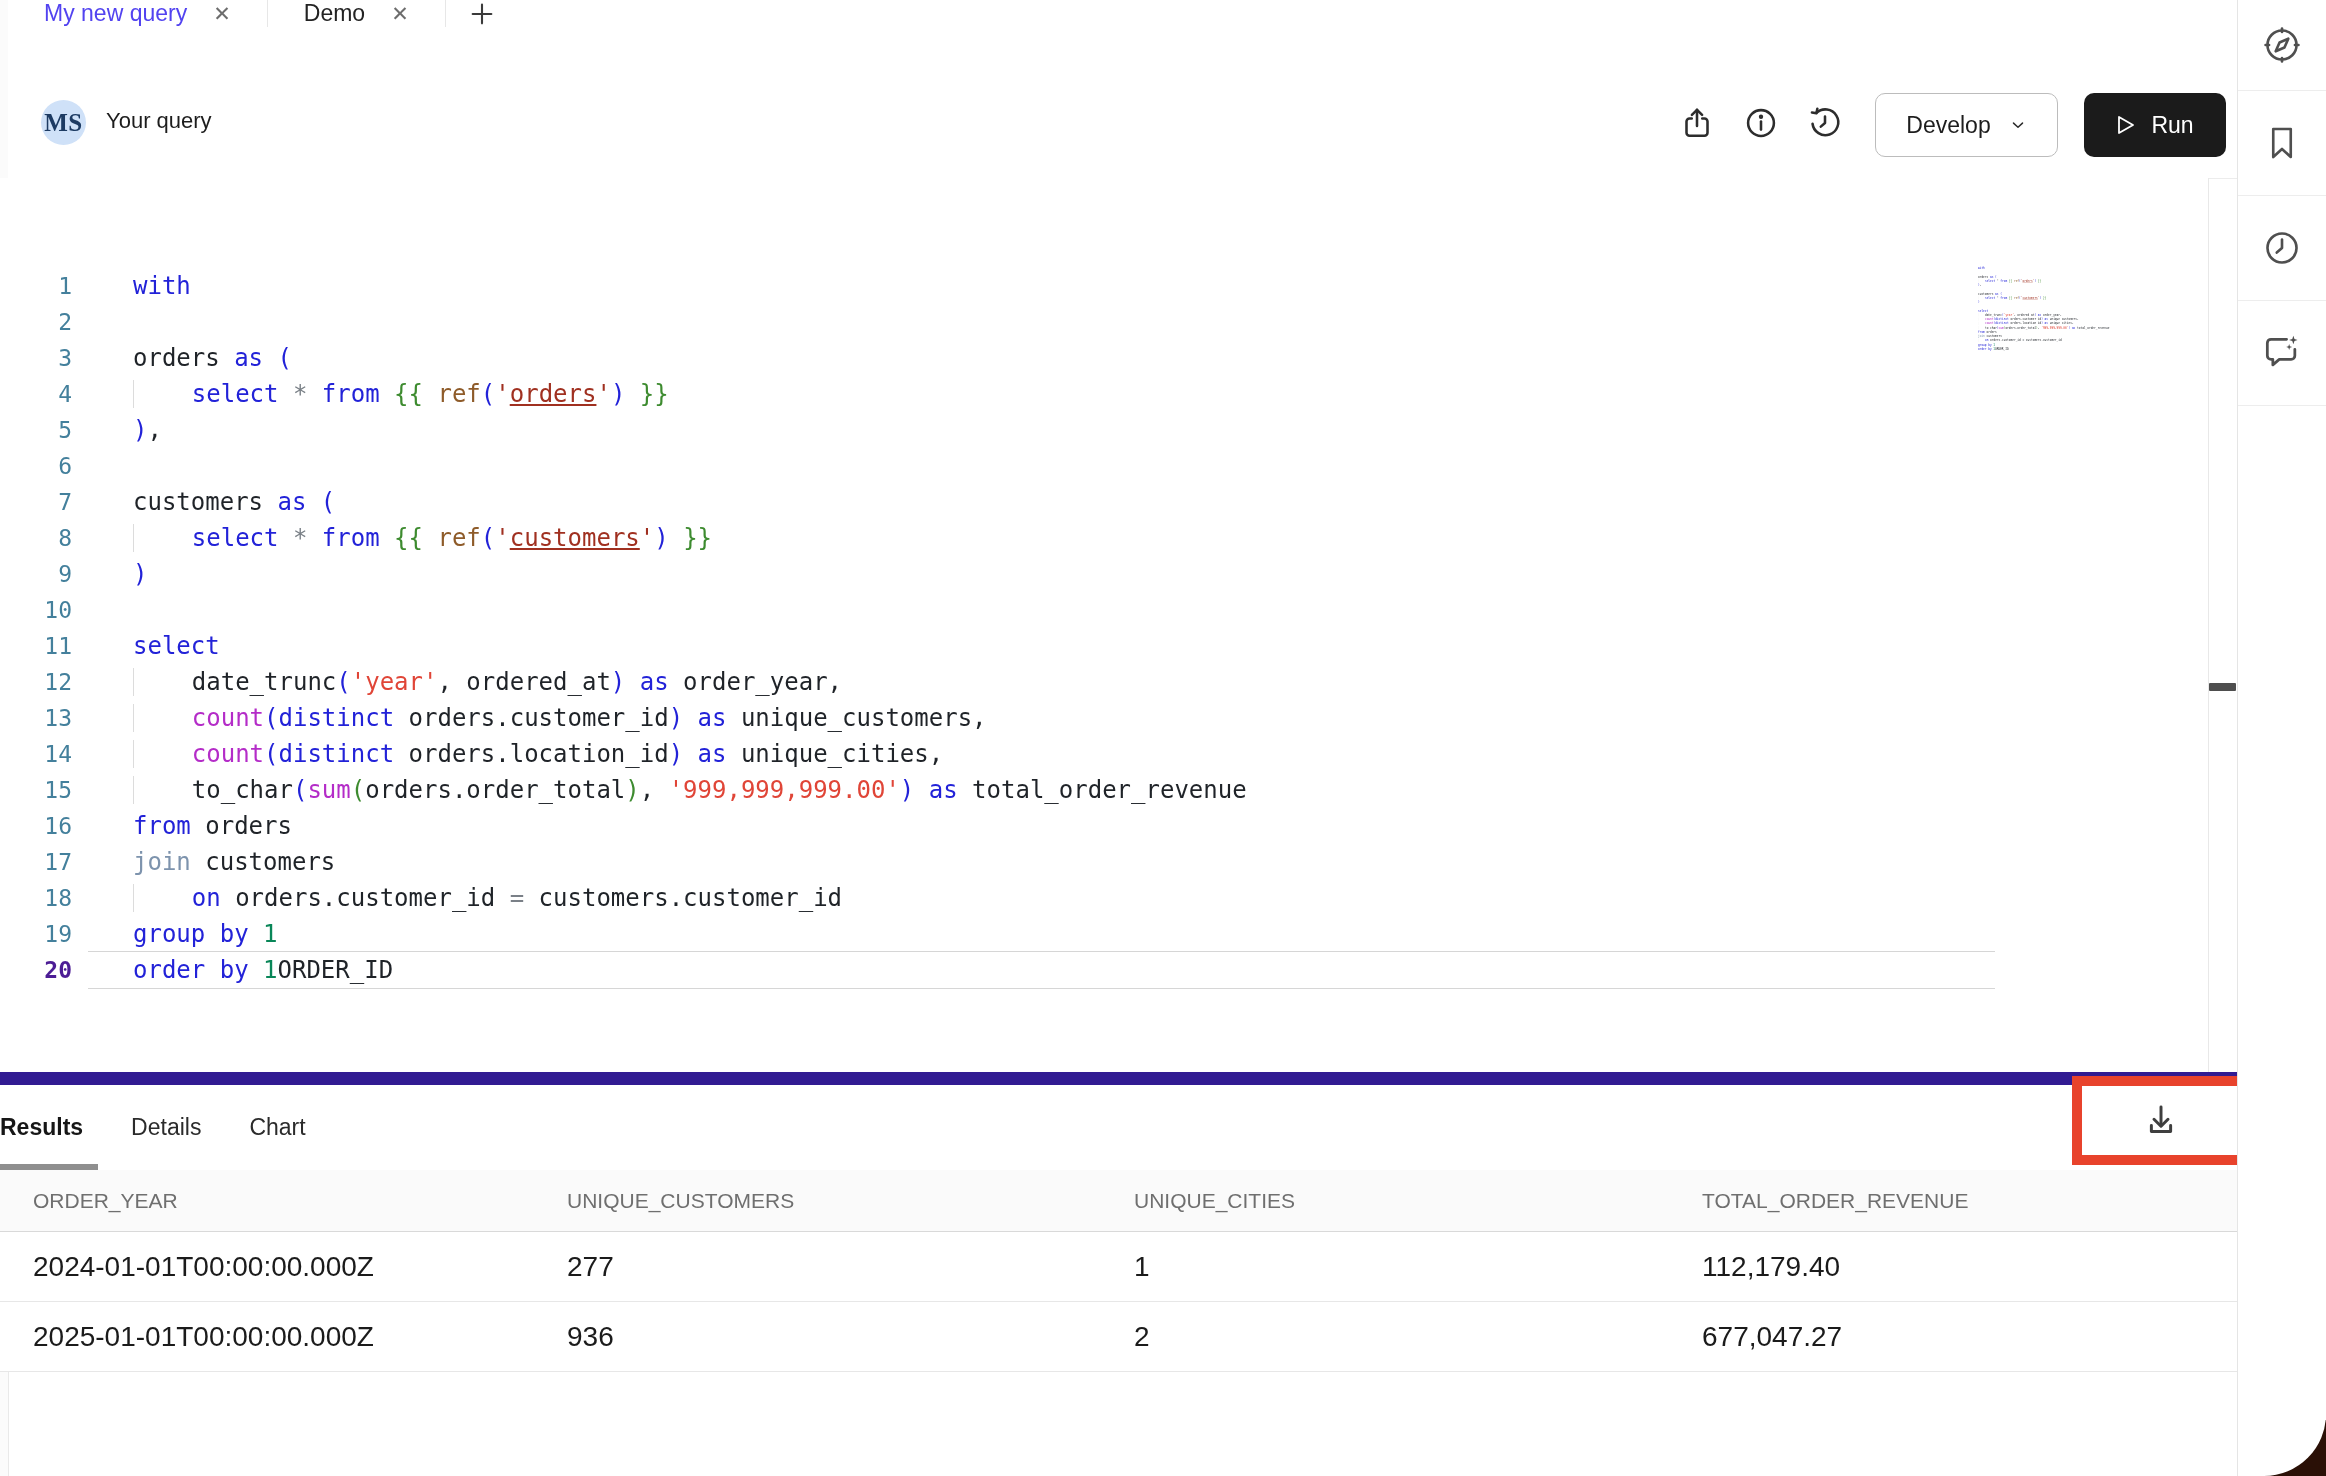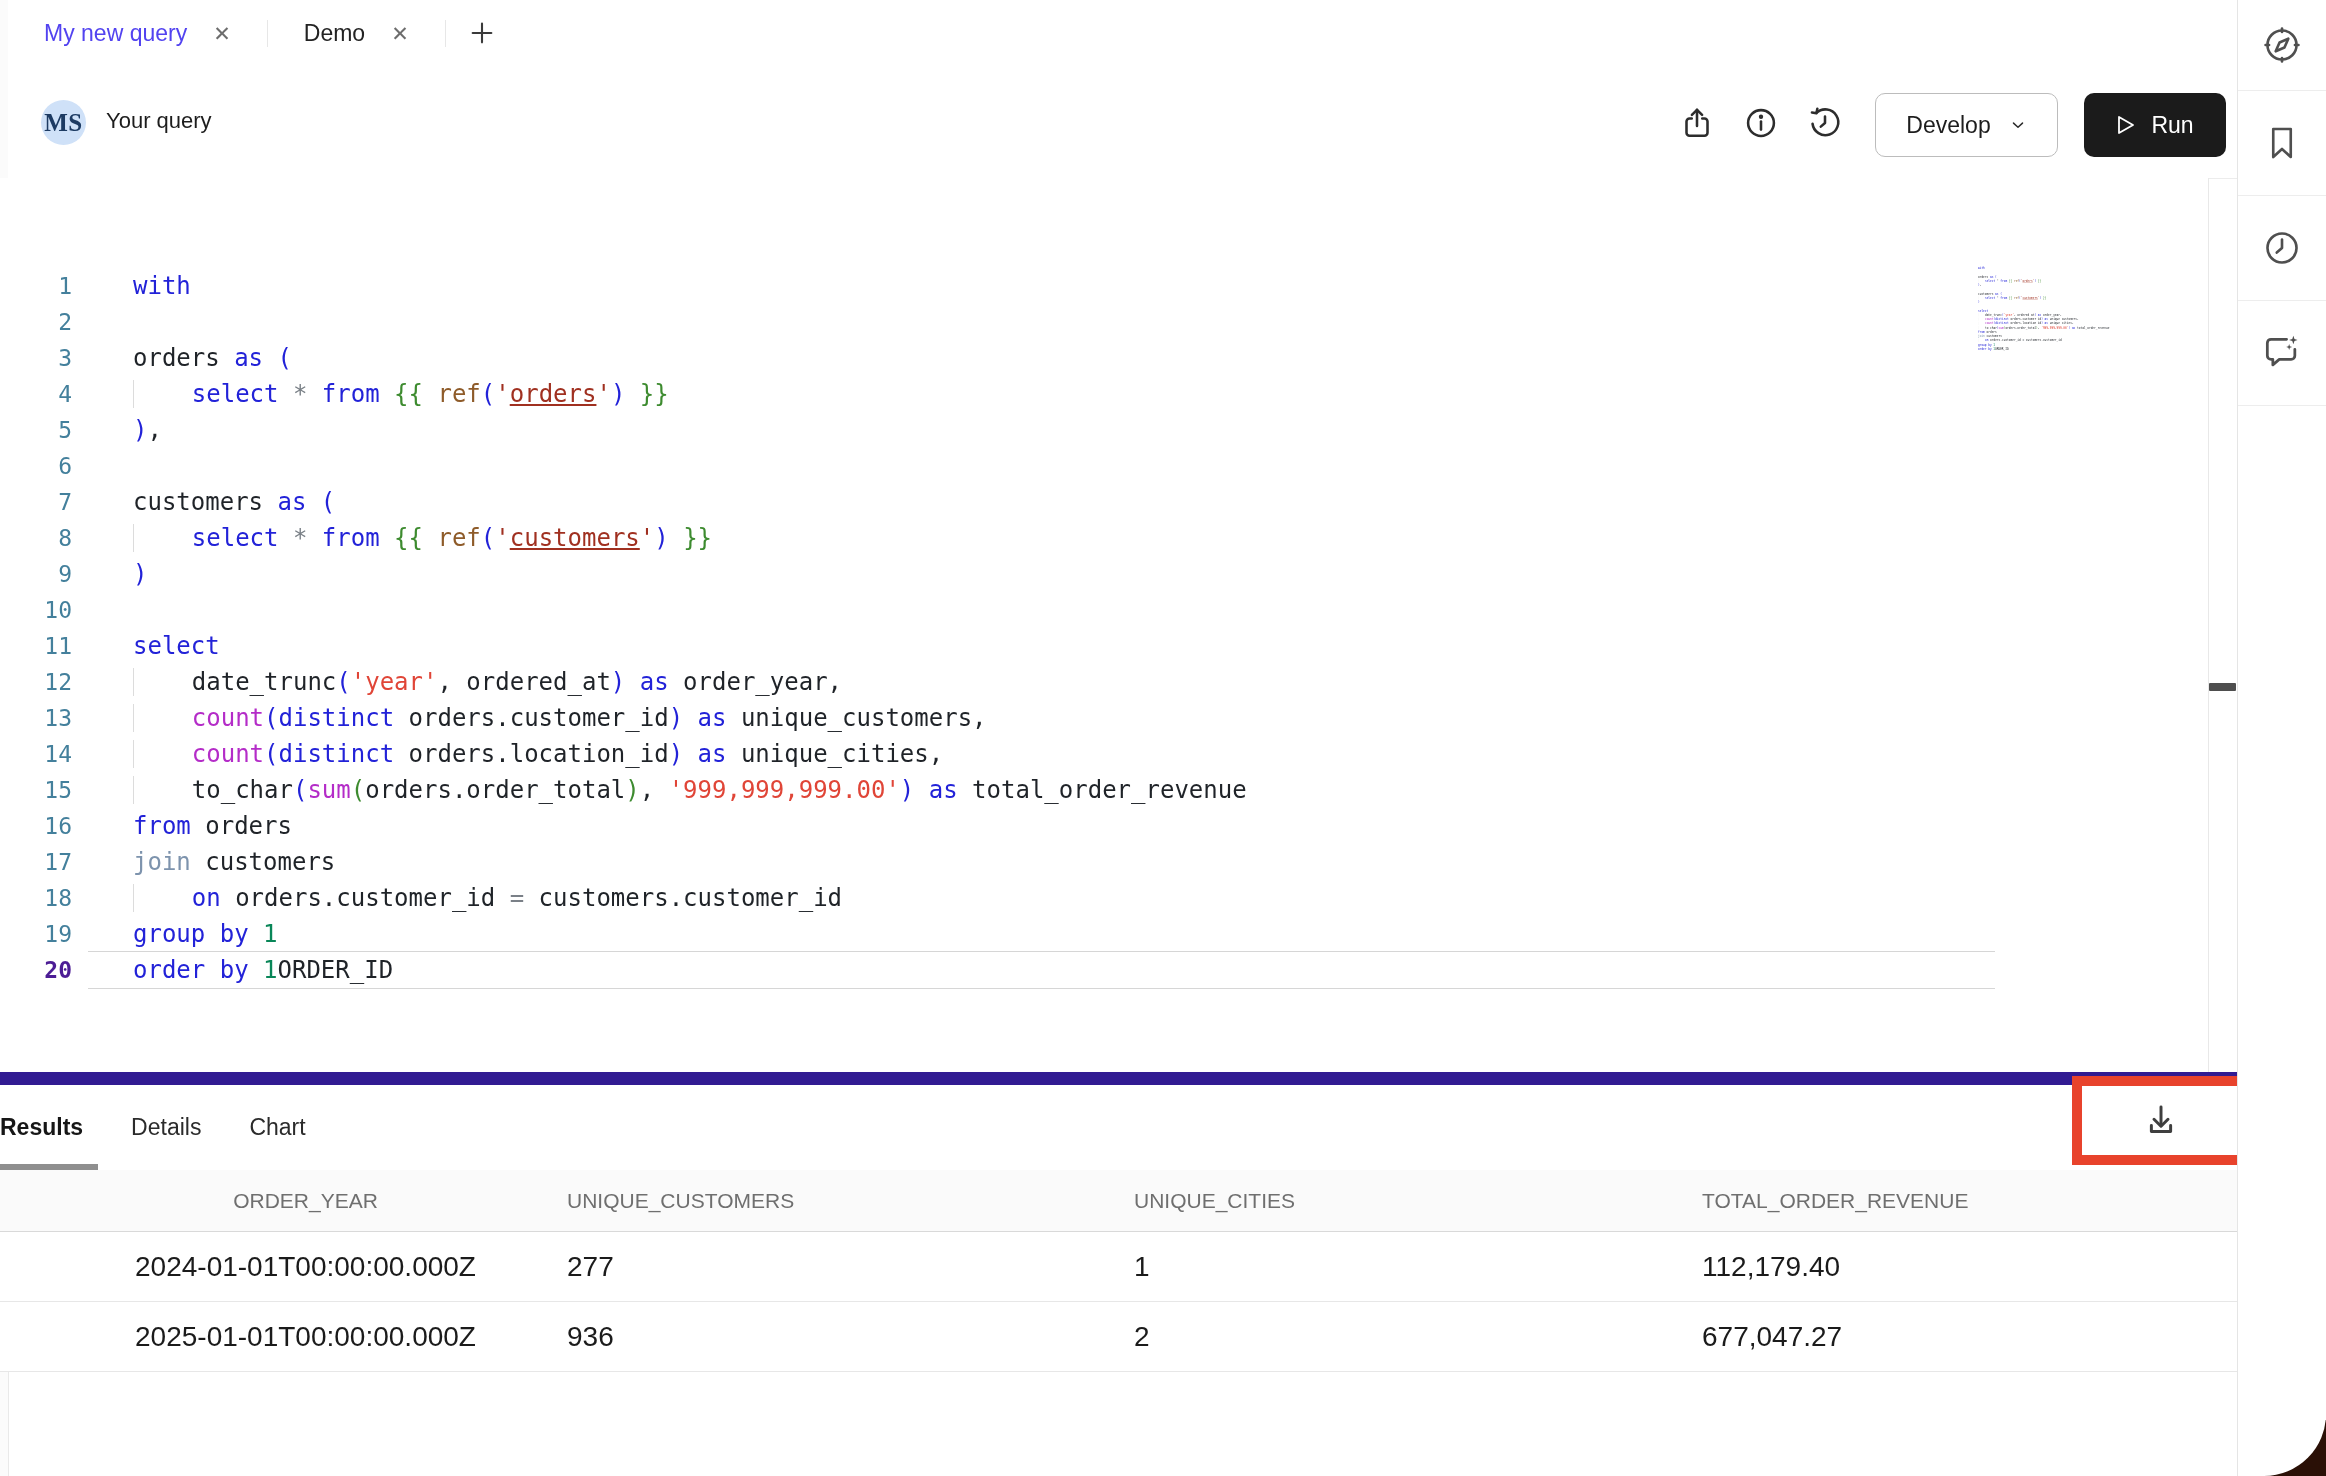--- a/index.html
+++ b/index.html
@@ -4,21 +4,21 @@
 <style>
   html,body{margin:0;padding:0;background:#ffffff;}
   .app{position:relative;width:2326px;height:1476px;background:#ffffff;overflow:hidden;
        font-family:"Liberation Sans",sans-serif;color:#1f1f1f;}
   .abs{position:absolute;}
 
   
   .left-strip{left:0;top:0;width:8px;height:1476px;background:#fbfbfb;border-right:1px solid #e9e9e9;}
 
   
-  .tabbar{left:8px;top:0;width:2229px;height:66px;display:flex;align-items:center;border-bottom:4px solid #fca5a5;background:#fff;}
+  .tabbar{left:8px;top:0;width:2229px;height:66px;display:flex;align-items:flex-start;border-bottom:4px solid #fca5a5;background:#fff;}
   .tab{display:flex;align-items:center;gap:26px;padding:0 36px;border-right:1px solid #e7e7e7;font-size:23px;color:#232323;background:#fff;cursor:default;}
   .tab.active .tab-label{color:#5243f0;}
   .tab-close{font-size:21px;color:#6d6d6d;line-height:1;}
   .newtab{display:flex;align-items:center;justify-content:center;width:72px;}
 
   
   .header{left:8px;top:66px;width:2229px;height:112px;border-bottom:1px solid #ececec;background:#fff;}
   .avatar{left:41px;top:100px;width:45px;height:45px;border-radius:50%;background:#cfe1f8;color:#1d3b63;
           font-weight:bold;font-size:25px;display:flex;align-items:center;justify-content:center;letter-spacing:.5px;font-family:Liberation Serif, serif;}
   .page-title{left:106px;top:108px;font-size:22px;color:#1d1d1d;}
@@ -58,21 +58,21 @@
   .purple-bar{left:0;top:1072px;width:2237px;height:13px;}
   .rtabs{left:0;top:1085px;width:2237px;height:85px;display:flex;align-items:center;gap:48px;box-sizing:border-box;background:#fff;}
   .rtab{position:relative;height:100%;display:flex;align-items:center;font-size:23px;color:#2b2b2b;}
   .rtab.active{font-weight:bold;color:#161616;}
   .rtab.active::after{content:"";position:absolute;left:-15px;right:-15px;bottom:0;height:6px;background:#8f8f8f;}
   .thead{left:0;top:1170px;width:2237px;height:62px;background:#fafafa;border-bottom:1px solid #d9d9d9;
          display:grid;grid-template-columns:567px 567px 568px 1fr;align-items:center;box-sizing:border-box;}
   .thead .cell{font-size:21px;color:#6f6f6f;}
   .trow{width:2237px;height:70px;background:#fff;border-bottom:1px solid #e7e7e7;
         display:grid;grid-template-columns:567px 567px 568px 1fr;align-items:center;box-sizing:border-box;}
-  .cell:first-child{padding-left:44px;text-align:center;}
+  .cell:first-child{padding-left:33px;}
   .trow .cell{font-size:28px;color:#1b1b1b;}
   #table-rows{position:absolute;left:0;top:1232px;}
 
   
   .red-box{left:2072px;top:1076px;width:178px;height:89px;box-sizing:border-box;border:10px solid #e8432c;background:#fff;
            display:flex;align-items:center;justify-content:center;}
 
   
   .sidebar{left:2237px;top:0;width:89px;height:1476px;background:#fff;border-left:1px solid #e5e5e5;box-sizing:border-box;}
   .side-cell{height:104px;display:flex;align-items:center;justify-content:center;border-bottom:1px solid #ededed;color:#4f4f4f;}

